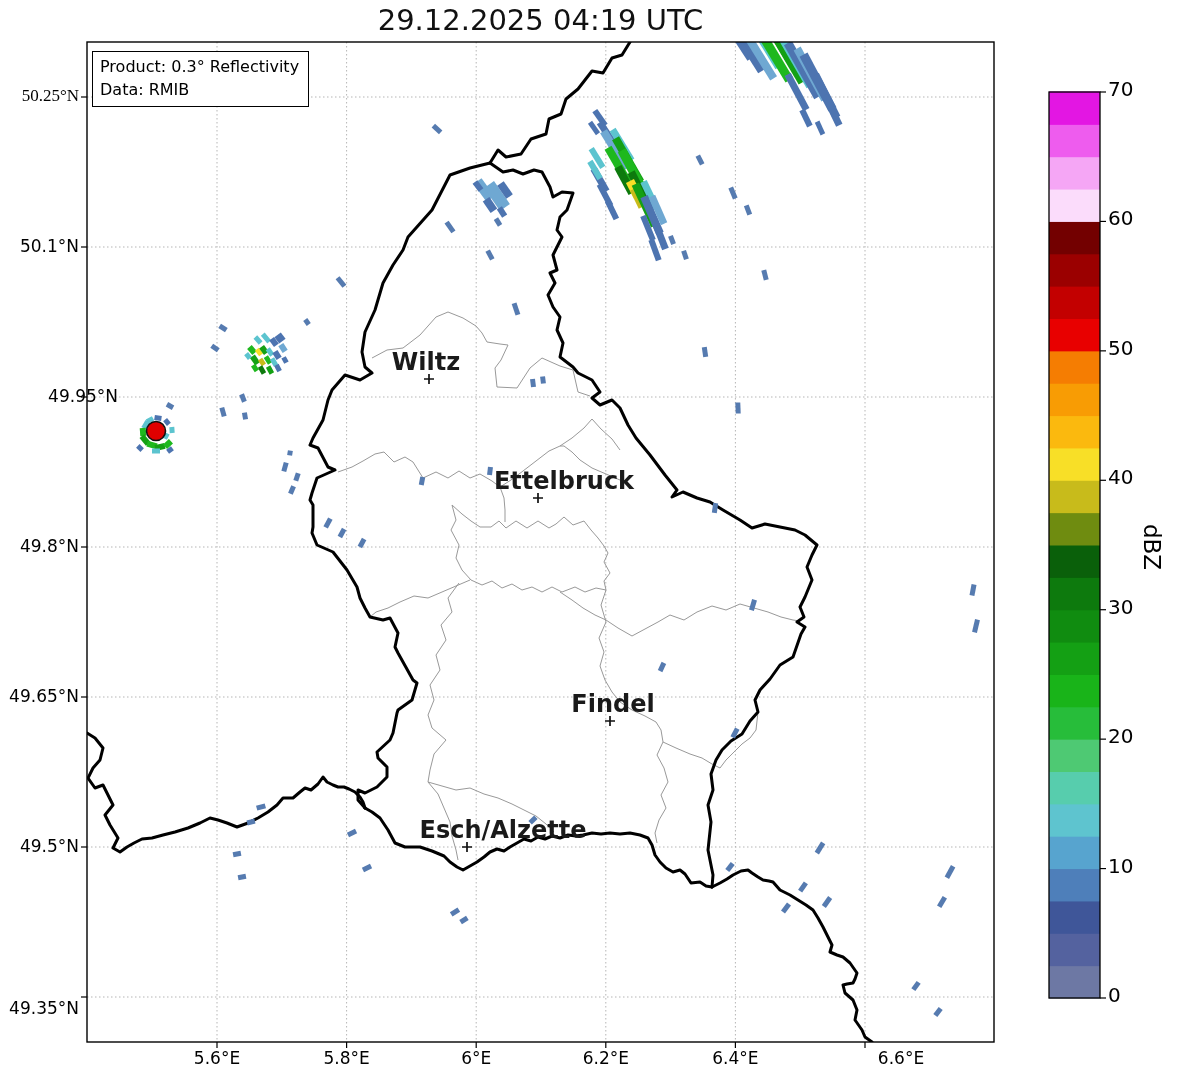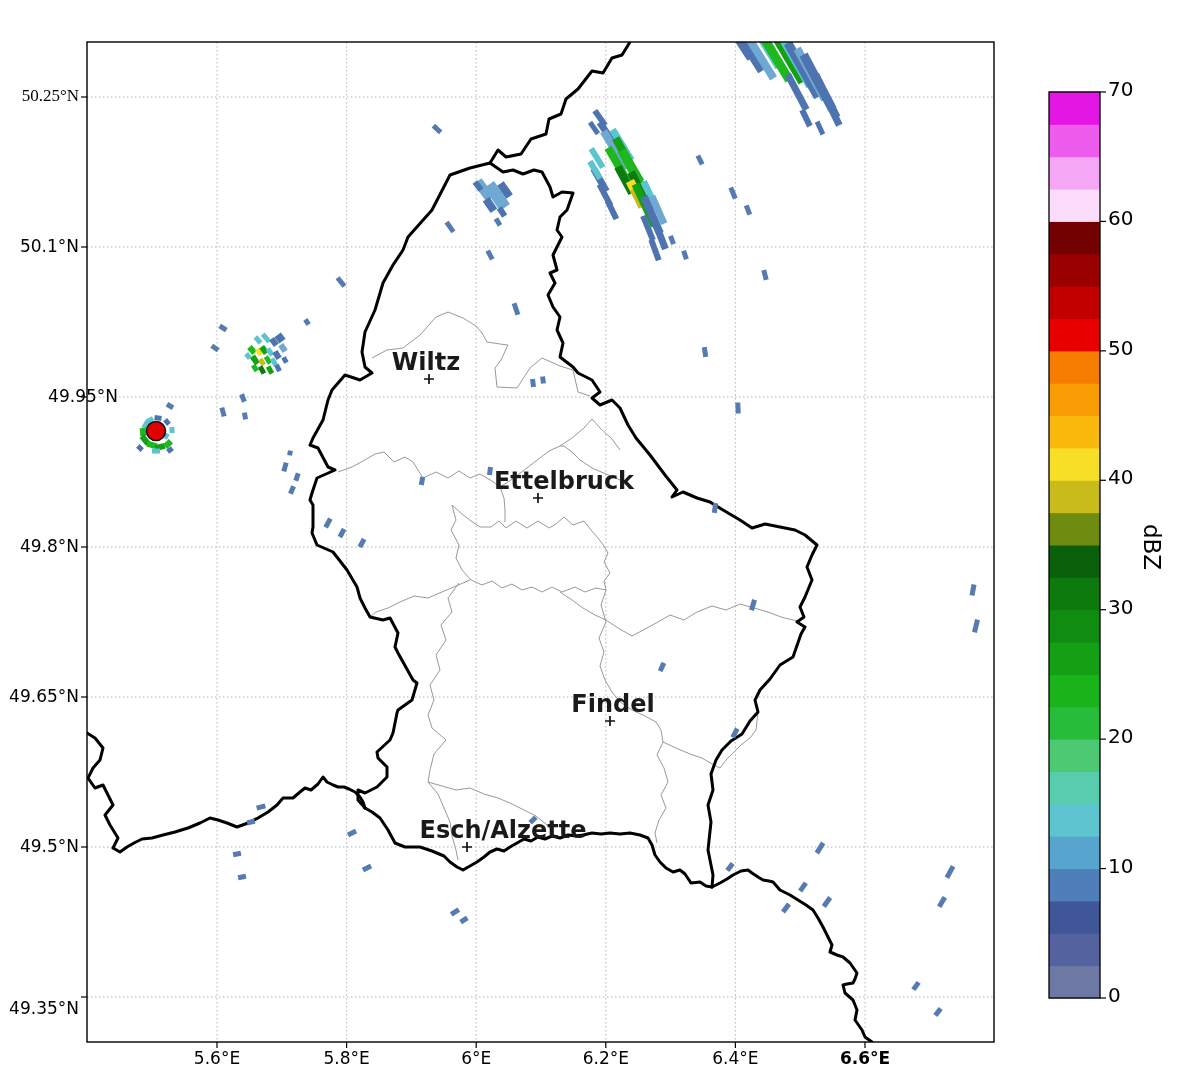--- a/index.html
+++ b/index.html
@@ -11,20 +11,21 @@
   .lat-lab{position:absolute;left:0;width:79px;text-align:right;font-size:17px;}
   .lon-lab{position:absolute;width:90px;text-align:center;font-size:17px;top:1048px;}
   .cb-lab{position:absolute;left:1108px;font-size:20px;}
   .city-lab{position:absolute;transform:translate(-50%,-50%);font-weight:bold;font-size:24px;color:#1a1a1a;white-space:nowrap;}
   svg{position:absolute;left:0;top:0;}
 </style>
 </head>
 <body>
 
 <div id="fig">
+  <div class="title">29.12.2025 04:19 UTC</div>
   <svg id="map-svg" width="1184" height="1081">
       <defs>
         <clipPath id="plotclip">
           <rect x="87" y="42" width="907" height="1000"></rect>
         </clipPath>
       </defs>
       <g clip-path="url(#plotclip)">
         <line x1="217" y1="42" x2="217" y2="1042" stroke="#b5b5b5" stroke-width="1" stroke-dasharray="1.5,2.5"></line>
         <line x1="346.60000000000014" y1="42" x2="346.60000000000014" y2="1042" stroke="#b5b5b5" stroke-width="1" stroke-dasharray="1.5,2.5"></line>
         <line x1="476.2000000000002" y1="42" x2="476.2000000000002" y2="1042" stroke="#b5b5b5" stroke-width="1" stroke-dasharray="1.5,2.5"></line>
@@ -242,32 +243,36 @@
       <rect x="1049" y="92" width="51" height="906" fill="none" stroke="#000" stroke-width="1.3"></rect>
       <line x1="1100" y1="998" x2="1106" y2="998" stroke="#000" stroke-width="1.2"></line>
       <line x1="1100" y1="868.5714285714287" x2="1106" y2="868.5714285714287" stroke="#000" stroke-width="1.2"></line>
       <line x1="1100" y1="739.1428571428571" x2="1106" y2="739.1428571428571" stroke="#000" stroke-width="1.2"></line>
       <line x1="1100" y1="609.7142857142857" x2="1106" y2="609.7142857142857" stroke="#000" stroke-width="1.2"></line>
       <line x1="1100" y1="480.28571428571433" x2="1106" y2="480.28571428571433" stroke="#000" stroke-width="1.2"></line>
       <line x1="1100" y1="350.85714285714283" x2="1106" y2="350.85714285714283" stroke="#000" stroke-width="1.2"></line>
       <line x1="1100" y1="221.42857142857147" x2="1106" y2="221.42857142857147" stroke="#000" stroke-width="1.2"></line>
       <line x1="1100" y1="92" x2="1106" y2="92" stroke="#000" stroke-width="1.2"></line>
     </svg>
+  <div class="infobox">
+    <div>Product: 0.3° Reflectivity</div>
+    <div>Data: RMIB</div>
+  </div>
   <div class="cbar-label">dBZ</div>
   <div id="labels">
       <div class="city-lab" style="left: 426px; top: 362px;">Wiltz</div>
       <div class="city-lab" style="left: 564px; top: 481px;">Ettelbruck</div>
       <div class="city-lab" style="left: 613px; top: 704px;">Findel</div>
       <div class="city-lab" style="left: 503px; top: 830px;">Esch/Alzette</div>
       <div class="lon-lab" style="left: 172px;">5.6°E</div>
       <div class="lon-lab" style="left: 301.6px;">5.8°E</div>
       <div class="lon-lab" style="left: 431.2px;">6°E</div>
       <div class="lon-lab" style="left: 560.8px;">6.2°E</div>
       <div class="lon-lab" style="left: 690.4px;">6.4°E</div>
-      <div class="lon-lab" style="left: 820px; font-weight: bold;">6.6°E</div>
+      <div class="lon-lab" style="left: 856px;">6.6°E</div>
       <div class="lat-lab" style="top: 86px; font-family: Liberation Serif, serif;">50.25°N</div>
       <div class="lat-lab" style="top: 236px;">50.1°N</div>
       <div class="lat-lab" style="top: 386px; margin-left: 39px;">49.95°N</div>
       <div class="lat-lab" style="top: 536px;">49.8°N</div>
       <div class="lat-lab" style="top: 686px;">49.65°N</div>
       <div class="lat-lab" style="top: 836px;">49.5°N</div>
       <div class="lat-lab" style="top: 986px; margin-top: 12px;">49.35°N</div>
       <div class="cb-lab" style="top: 983px;">0</div>
       <div class="cb-lab" style="top: 853.571px;">10</div>
       <div class="cb-lab" style="top: 724.143px;">20</div>

